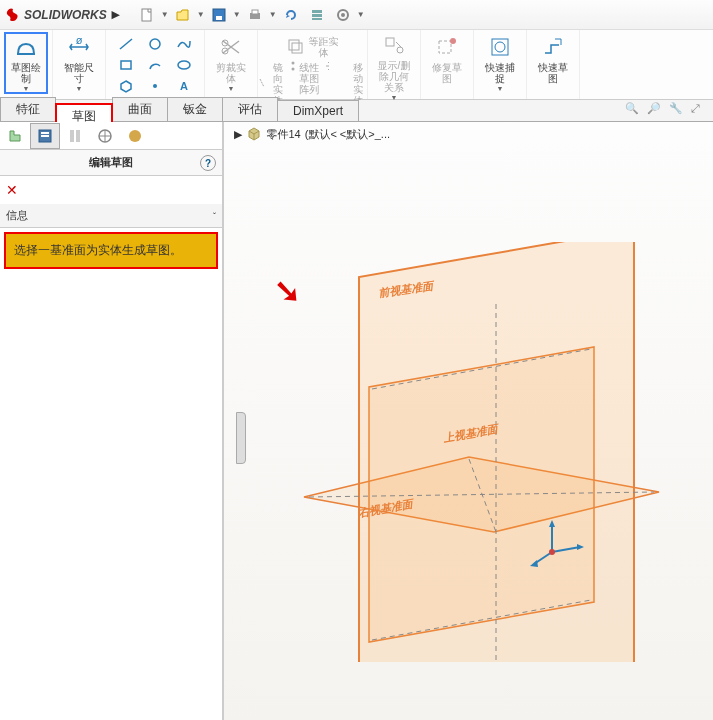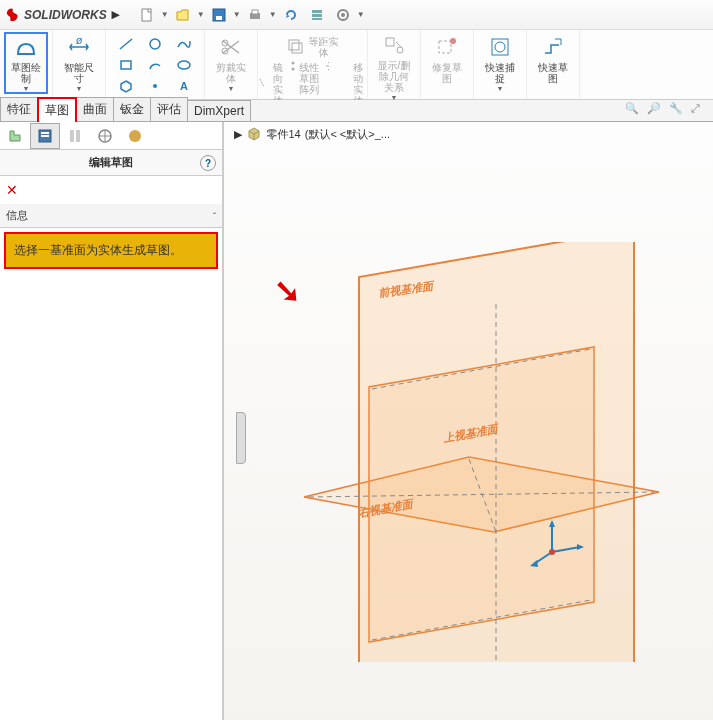--- a/index.html
+++ b/index.html
@@ -17,22 +17,22 @@
 .rb-big{display:flex;flex-direction:column;align-items:center;width:44px;height:62px;cursor:pointer;padding-top:2px}
 .rb-big.hl{border:2px solid #3b82f6;background:#fafafa}
 .rb-ico{width:26px;height:26px;display:flex;align-items:center;justify-content:center}
 .rb-label{font-size:10px;text-align:center;line-height:11px;margin-top:2px;color:#444}
 .rb-label.dis{color:#aaa}
 .rb-dd{font-size:7px;color:#666;margin-top:1px}
 .rb-grid{display:grid;grid-template-columns:repeat(3,28px);grid-auto-rows:20px;gap:1px;padding:2px}
 .rb-sm{display:flex;align-items:center;justify-content:center;cursor:pointer}
 .rb-sm svg{width:16px;height:14px}
 .tabs{height:22px;background:#f4f4f4;display:flex;align-items:flex-end;border-bottom:1px solid #aaa;position:relative}
-.tab{padding:3px 6px;border:1px solid #aaa;border-bottom:none;background:#f0f0f0;font-size:12px;cursor:pointer;margin-right:-1px}
-.tab.active{background:#fff;border-bottom:1px solid #fff;position:relative;top:1px}
+.tab{padding:3px 15px;border:1px solid #aaa;border-bottom:none;background:#f0f0f0;font-size:12px;cursor:pointer;margin-right:-1px}
+.tab.active{background:#fff;border-bottom:1px solid #fff;position:relative;top:7px}
 .tab.hl{border:2px solid #e00;border-bottom:none}
 .tab-right{position:absolute;right:6px;top:2px;display:flex;gap:6px}
 .tab-right span{width:16px;height:16px;cursor:pointer;opacity:0.6}
 .main{display:flex;height:604px;position:relative}
 .left-panel{width:224px;background:#fff;border-right:2px solid #ccc;display:flex;flex-direction:column}
 .lp-tabs{height:28px;display:flex;align-items:center;border-bottom:1px solid #ccc;gap:0}
 .lp-tab{width:30px;height:26px;display:flex;align-items:center;justify-content:center;cursor:pointer;border:1px solid transparent}
 .lp-tab.active{background:#e8e8e8;border-color:#aaa}
 .lp-header{height:26px;display:flex;align-items:center;justify-content:center;position:relative;border-bottom:1px solid #ccc;background:#f8f8f8;font-weight:bold;font-size:12px;color:#0b5a8a}
 .lp-help{position:absolute;right:6px;top:5px;width:16px;height:16px;border:1px solid #999;border-radius:50%;display:flex;align-items:center;justify-content:center;color:#0b5a8a;font-size:10px;cursor:pointer}

